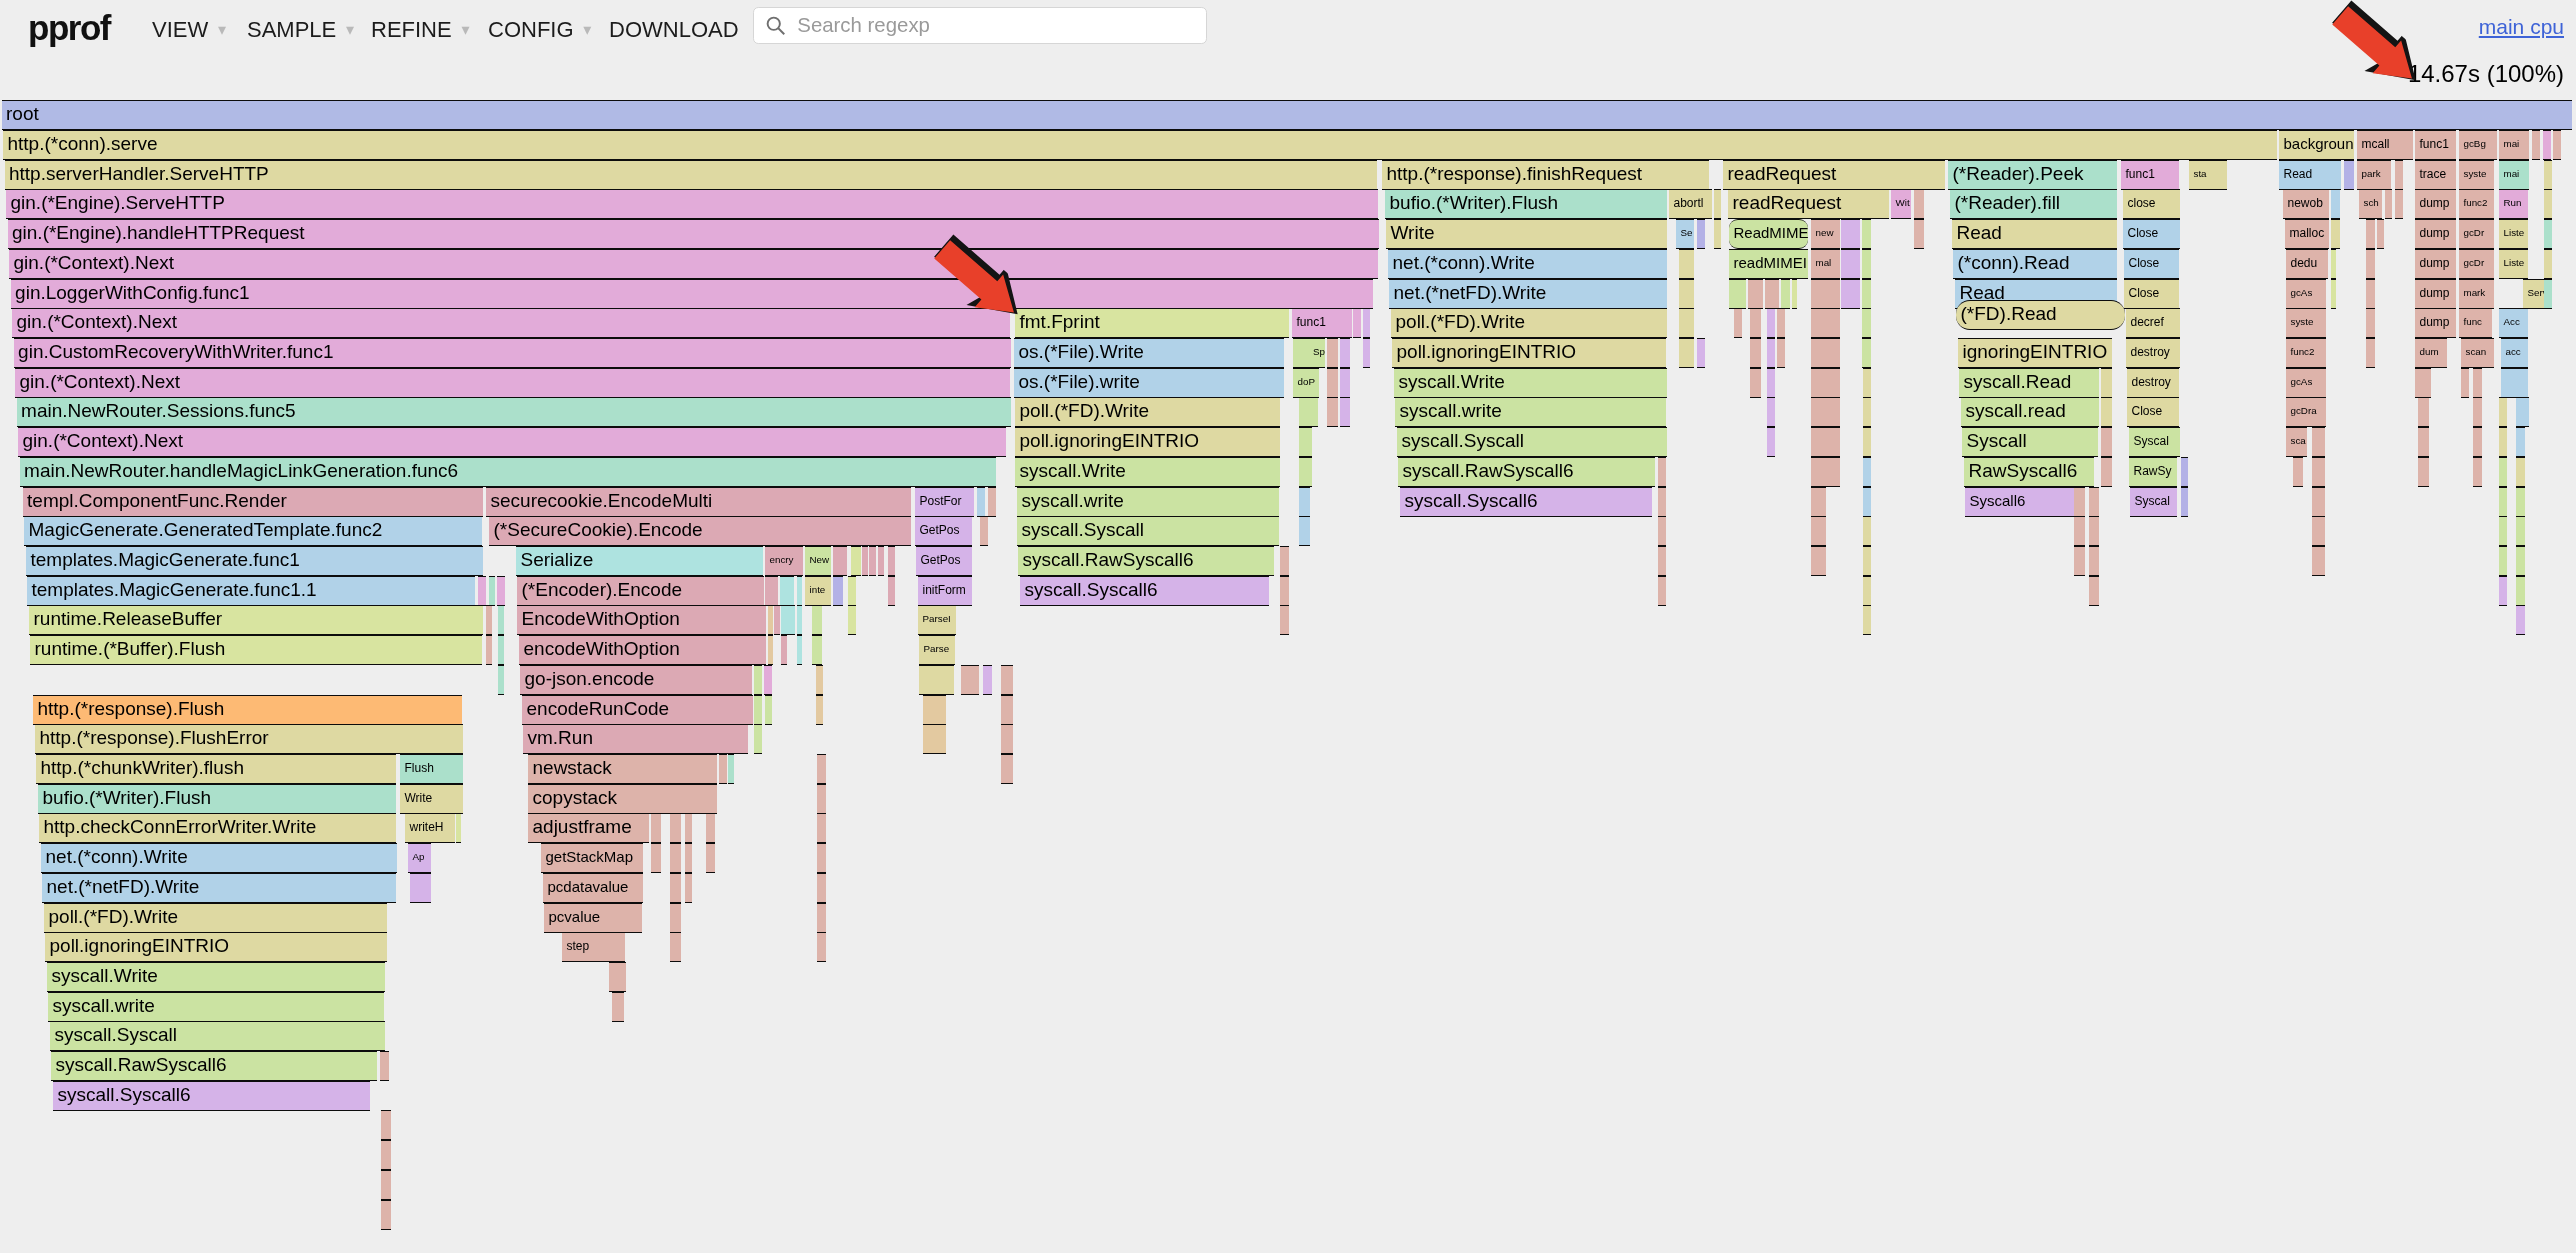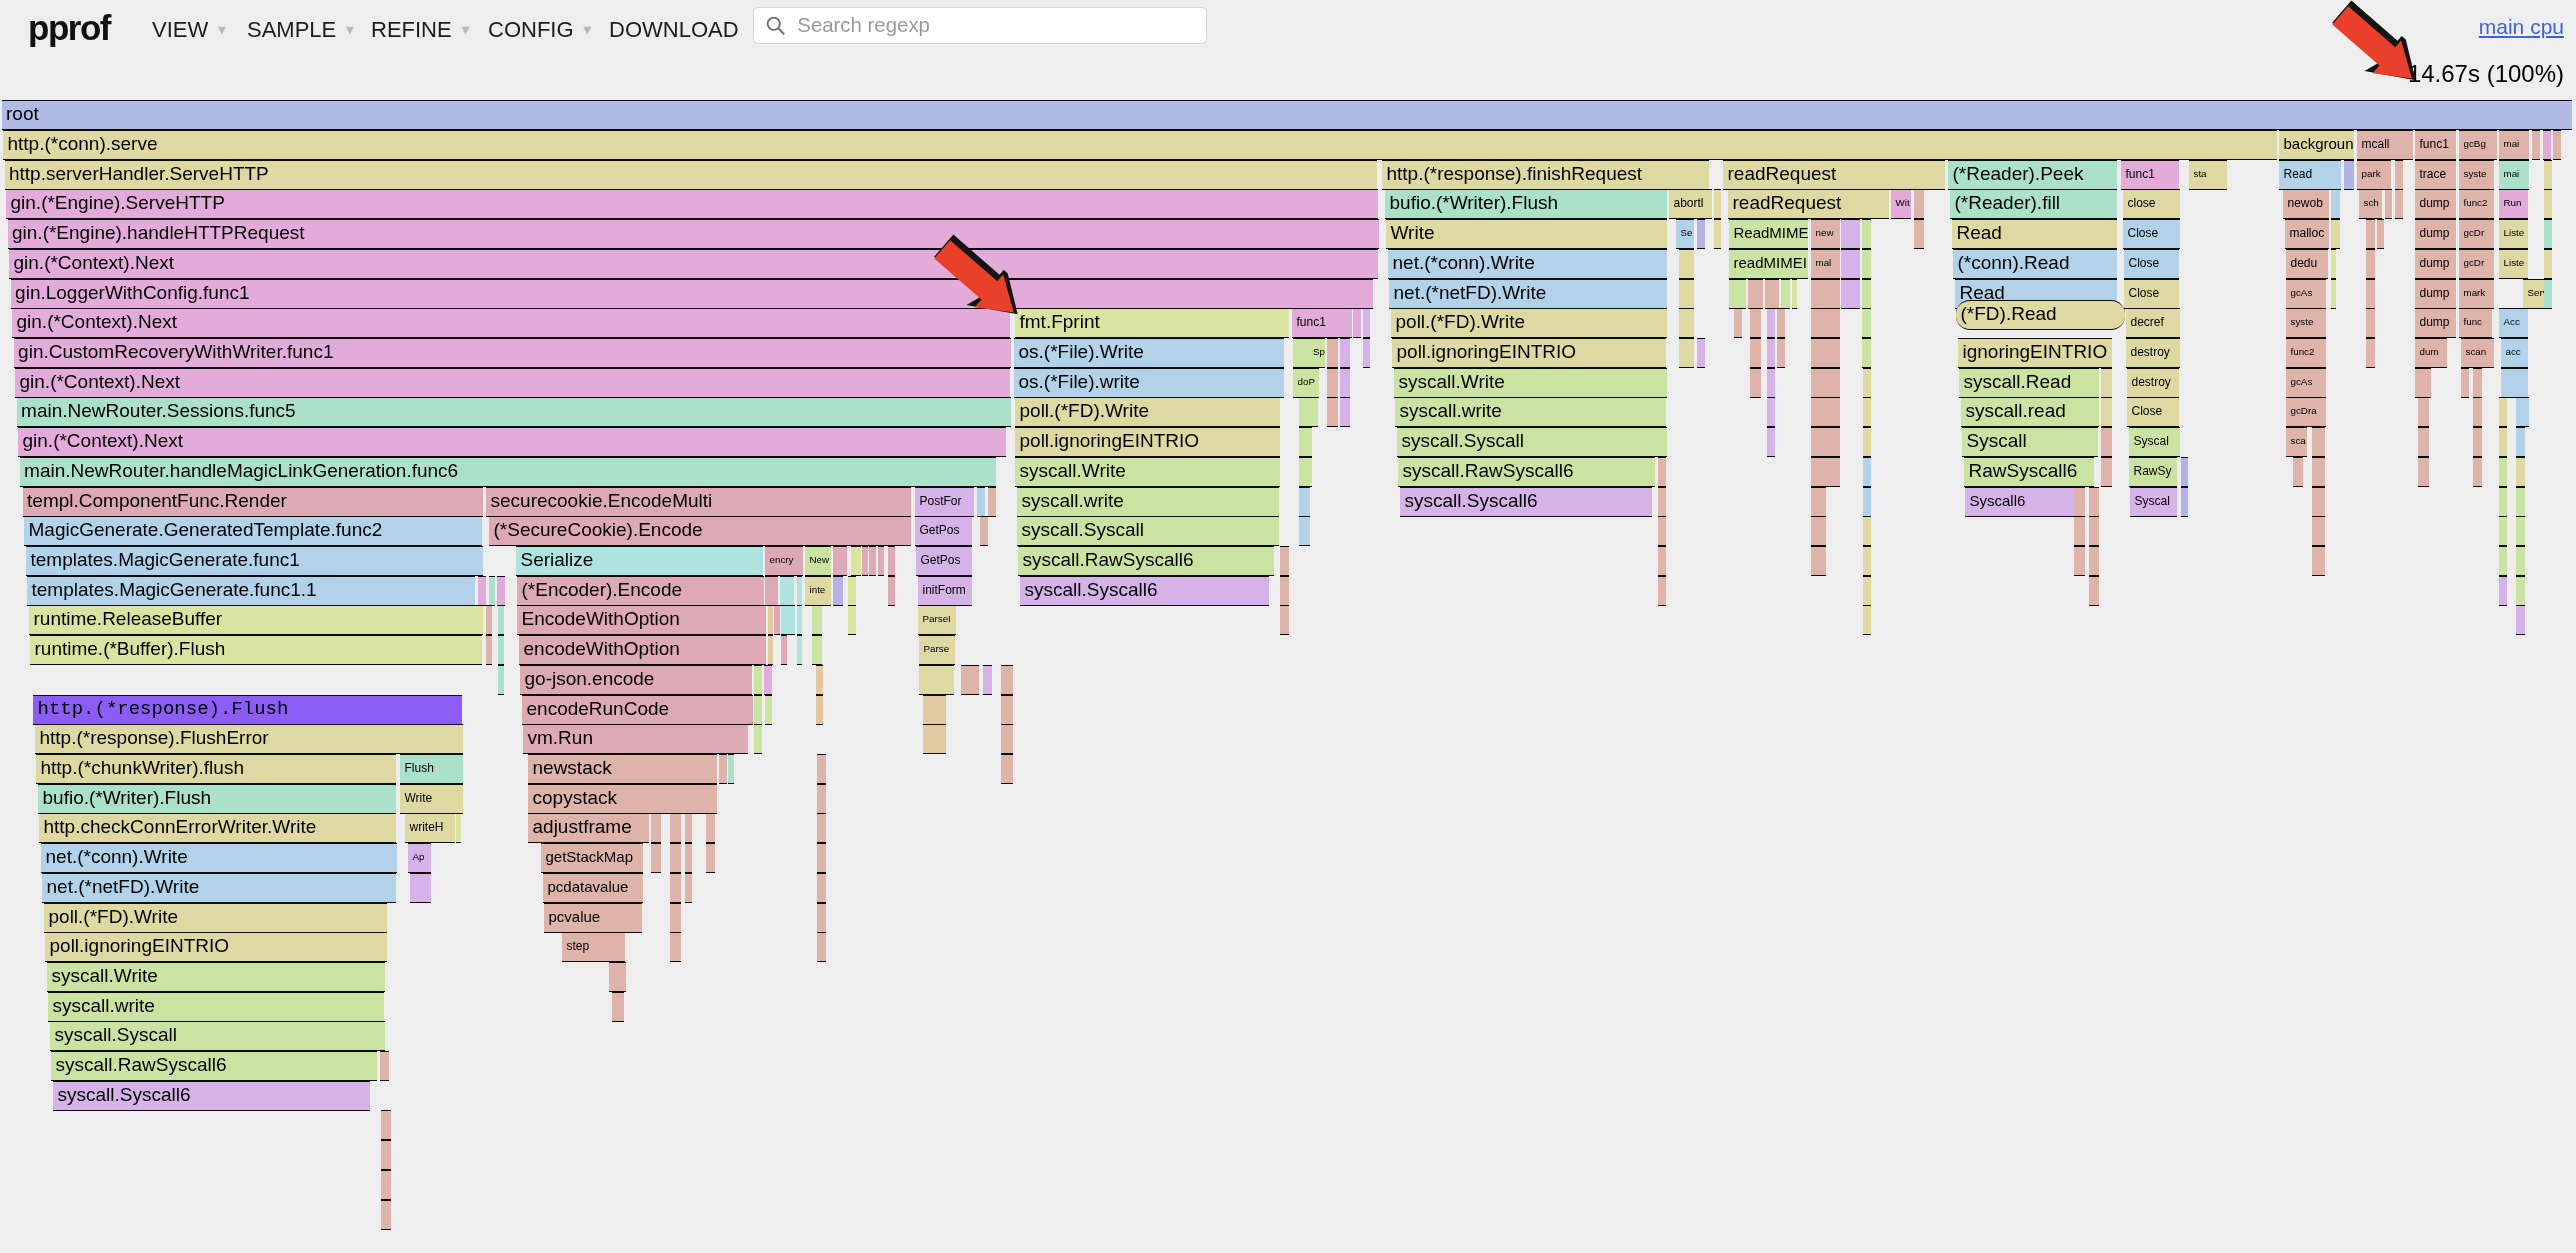--- a/index.html
+++ b/index.html
@@ -73,21 +73,21 @@
     <div class="fb" style="left: 15px; top: 368px; width: 995px; height: 30px; background: rgb(226, 171, 217); font-size: 19px;">gin.(*Context).Next</div>
     <div class="fb" style="left: 16.6px; top: 397px; width: 994px; height: 30px; background: rgb(171, 224, 203); font-size: 19px;">main.NewRouter.Sessions.func5</div>
     <div class="fb" style="left: 18px; top: 427px; width: 988px; height: 30px; background: rgb(226, 171, 217); font-size: 19px;">gin.(*Context).Next</div>
     <div class="fb" style="left: 19.6px; top: 457px; width: 976px; height: 30px; background: rgb(171, 224, 203); font-size: 19px;">main.NewRouter.handleMagicLinkGeneration.func6</div>
     <div class="fb" style="left: 22.6px; top: 487px; width: 460px; height: 30px; background: rgb(220, 169, 180); font-size: 19px;">templ.ComponentFunc.Render</div>
     <div class="fb" style="left: 24px; top: 516px; width: 458px; height: 30px; background: rgb(177, 210, 232); font-size: 19px;">MagicGenerate.GeneratedTemplate.func2</div>
     <div class="fb" style="left: 26px; top: 546px; width: 457px; height: 30px; background: rgb(177, 210, 232); font-size: 19px;">templates.MagicGenerate.func1</div>
     <div class="fb" style="left: 27px; top: 576px; width: 448px; height: 30px; background: rgb(177, 210, 232); font-size: 19px;">templates.MagicGenerate.func1.1</div>
     <div class="fb" style="left: 29px; top: 605px; width: 454px; height: 30px; background: rgb(216, 228, 160); font-size: 19px;">runtime.ReleaseBuffer</div>
     <div class="fb" style="left: 30px; top: 635px; width: 452px; height: 30px; background: rgb(216, 228, 160); font-size: 19px;">runtime.(*Buffer).Flush</div>
-    <div class="fb" style="left: 33px; top: 695px; width: 429px; height: 30px; background: #8b5cf6; font-size: 19px; font-family: Liberation Mono, monospace;">http.(*response).Flush</div>
+    <div class="fb" style="left: 33px; top: 695px; width: 429px; height: 30px; background: #fdba74; font-size: 19px;">http.(*response).Flush</div>
     <div class="fb" style="left: 35px; top: 724px; width: 428px; height: 30px; background: rgb(222, 217, 162); font-size: 19px;">http.(*response).FlushError</div>
     <div class="fb" style="left: 36px; top: 754px; width: 360px; height: 30px; background: rgb(222, 217, 162); font-size: 19px;">http.(*chunkWriter).flush</div>
     <div class="fb" style="left: 38px; top: 784px; width: 358px; height: 30px; background: rgb(171, 224, 203); font-size: 19px;">bufio.(*Writer).Flush</div>
     <div class="fb" style="left: 39px; top: 813px; width: 357px; height: 30px; background: rgb(222, 217, 162); font-size: 19px;">http.checkConnErrorWriter.Write</div>
     <div class="fb" style="left: 41px; top: 843px; width: 356px; height: 30px; background: rgb(177, 210, 232); font-size: 19px;">net.(*conn).Write</div>
     <div class="fb" style="left: 42px; top: 873px; width: 354px; height: 30px; background: rgb(177, 210, 232); font-size: 19px;">net.(*netFD).Write</div>
     <div class="fb" style="left: 44px; top: 903px; width: 343px; height: 30px; background: rgb(222, 217, 162); font-size: 19px;">poll.(*FD).Write</div>
     <div class="fb" style="left: 45px; top: 932px; width: 342px; height: 30px; background: rgb(222, 217, 162); font-size: 19px;">poll.ignoringEINTRIO</div>
     <div class="fb" style="left: 47px; top: 962px; width: 338px; height: 30px; background: rgb(203, 227, 162); font-size: 19px;">syscall.Write</div>
     <div class="fb" style="left: 48px; top: 992px; width: 336px; height: 30px; background: rgb(203, 227, 162); font-size: 19px;">syscall.write</div>
@@ -257,21 +257,21 @@
     <div class="fb" style="left: 1400px; top: 487px; width: 252px; height: 30px; background: rgb(213, 179, 232); font-size: 19px;">syscall.Syscall6</div>
     <div class="fb" style="left: 1658px; top: 487px; width: 8.3px; height: 30px; background: rgb(221, 179, 170);"></div>
     <div class="fb" style="left: 1658px; top: 516px; width: 8.3px; height: 30px; background: rgb(221, 179, 170);"></div>
     <div class="fb" style="left: 1658px; top: 546px; width: 8.3px; height: 30px; background: rgb(221, 179, 170);"></div>
     <div class="fb" style="left: 1658px; top: 576px; width: 8.3px; height: 30px; background: rgb(221, 179, 170);"></div>
     <div class="fb" style="left: 1723px; top: 160px; width: 222px; height: 30px; background: rgb(222, 217, 162); font-size: 19px;">readRequest</div>
     <div class="fb" style="left: 1728px; top: 189px; width: 161px; height: 30px; background: rgb(222, 217, 162); font-size: 19px;">readRequest</div>
     <div class="fb" style="left: 1891px; top: 189px; width: 20.4px; height: 30px; background: rgb(226, 171, 217); font-size: 9.8px;">Wit</div>
     <div class="fb" style="left: 1914px; top: 189px; width: 9.8px; height: 30px; background: rgb(221, 179, 170);"></div>
     <div class="fb" style="left: 1914px; top: 219px; width: 9.8px; height: 30px; background: rgb(221, 179, 170);"></div>
-    <div class="fb" style="left: 1729px; top: 219px; width: 79px; height: 30px; background: rgb(203, 227, 162); font-size: 15px;">ReadMIME</div>
+    <div class="fb" style="left: 1729px; top: 219px; width: 79px; height: 30px; background: rgb(203, 227, 162); font-size: 15px; border-radius: 9px;">ReadMIME</div>
     <div class="fb" style="left: 1811px; top: 219px; width: 29px; height: 30px; background: rgb(221, 179, 170); font-size: 9.8px;">new</div>
     <div class="fb" style="left: 1841px; top: 219px; width: 19px; height: 30px; background: rgb(213, 179, 232);"></div>
     <div class="fb" style="left: 1862px; top: 219px; width: 9px; height: 30px; background: rgb(203, 227, 162);"></div>
     <div class="fb" style="left: 1729px; top: 249px; width: 79px; height: 30px; background: rgb(203, 227, 162); font-size: 15px;">readMIMEI</div>
     <div class="fb" style="left: 1811px; top: 249px; width: 29px; height: 30px; background: rgb(221, 179, 170); font-size: 9.8px;">mal</div>
     <div class="fb" style="left: 1841px; top: 249px; width: 19px; height: 30px; background: rgb(213, 179, 232);"></div>
     <div class="fb" style="left: 1862px; top: 249px; width: 9px; height: 30px; background: rgb(203, 227, 162);"></div>
     <div class="fb" style="left: 1729px; top: 279px; width: 16.6px; height: 30px; background: rgb(203, 227, 162);"></div>
     <div class="fb" style="left: 1748px; top: 279px; width: 15px; height: 30px; background: rgb(221, 179, 170);"></div>
     <div class="fb" style="left: 1765px; top: 279px; width: 13.6px; height: 30px; background: rgb(221, 179, 170);"></div>

